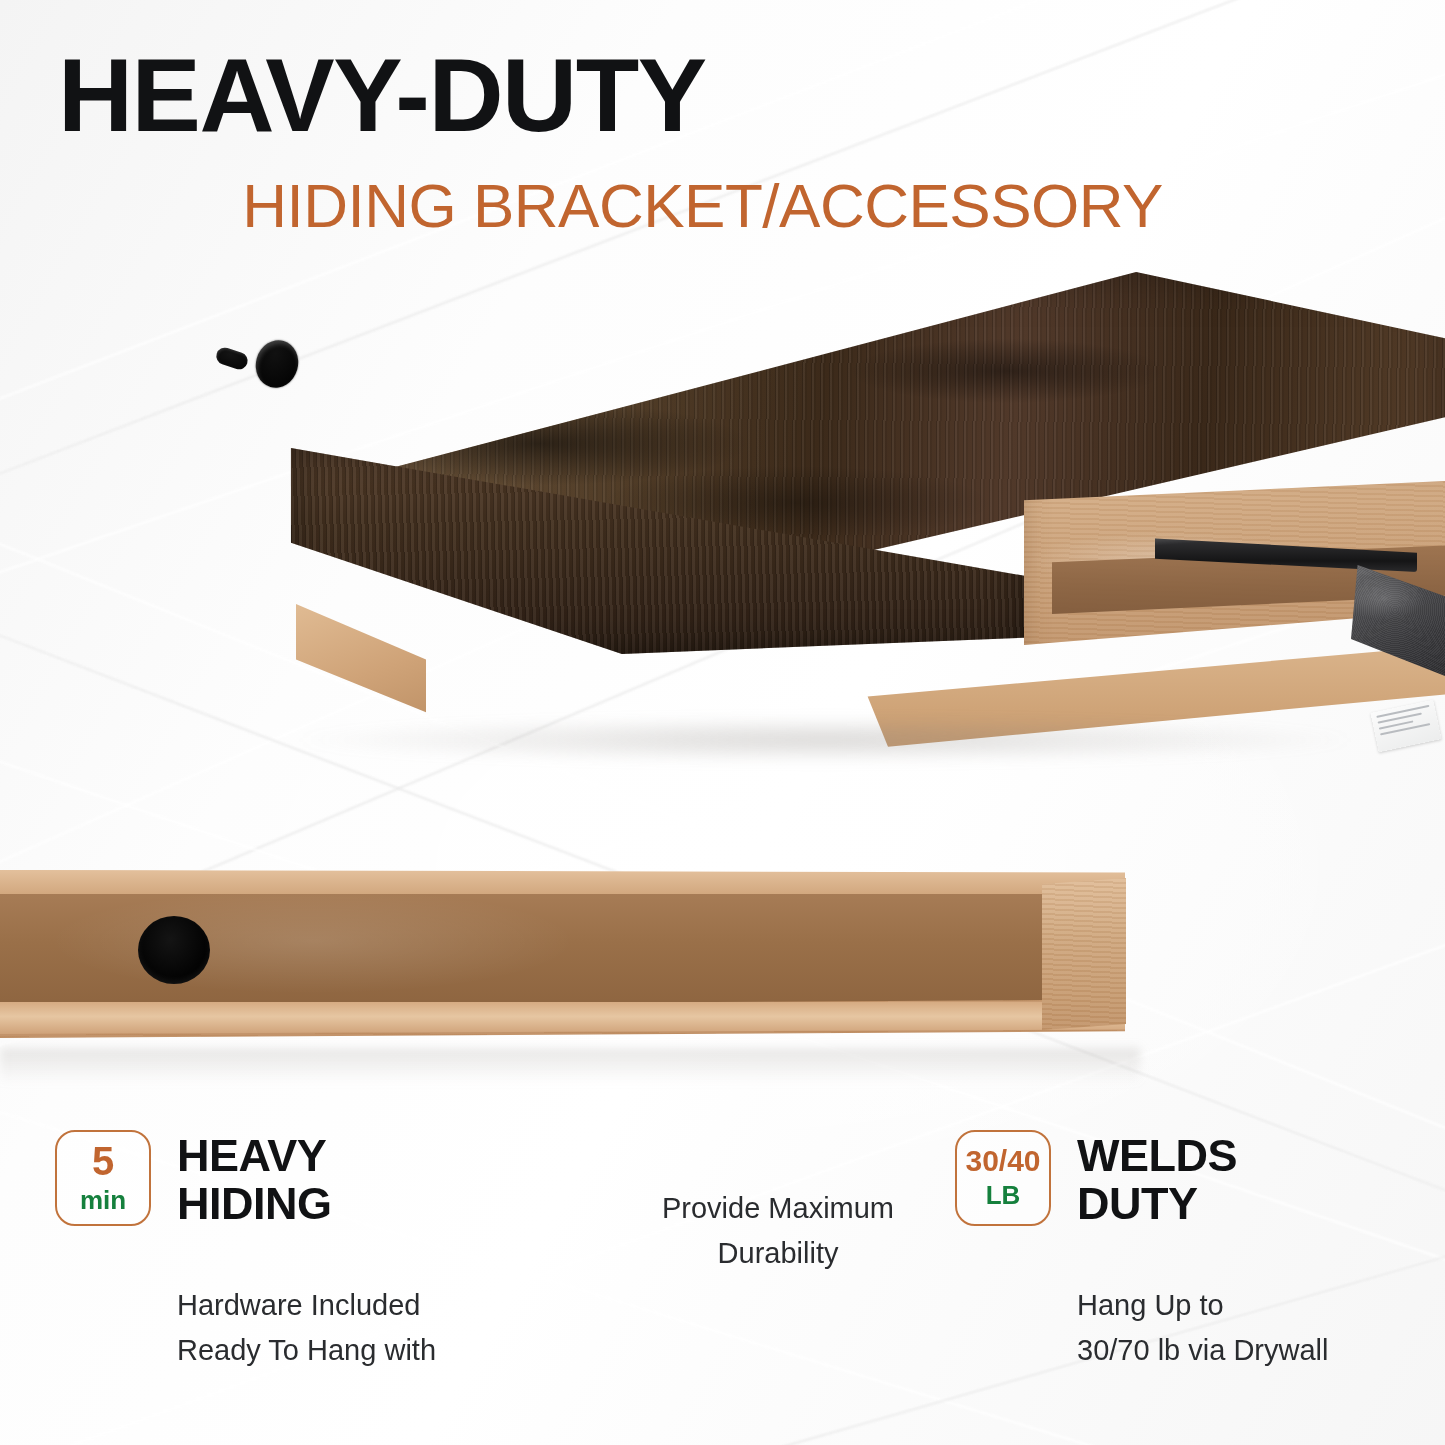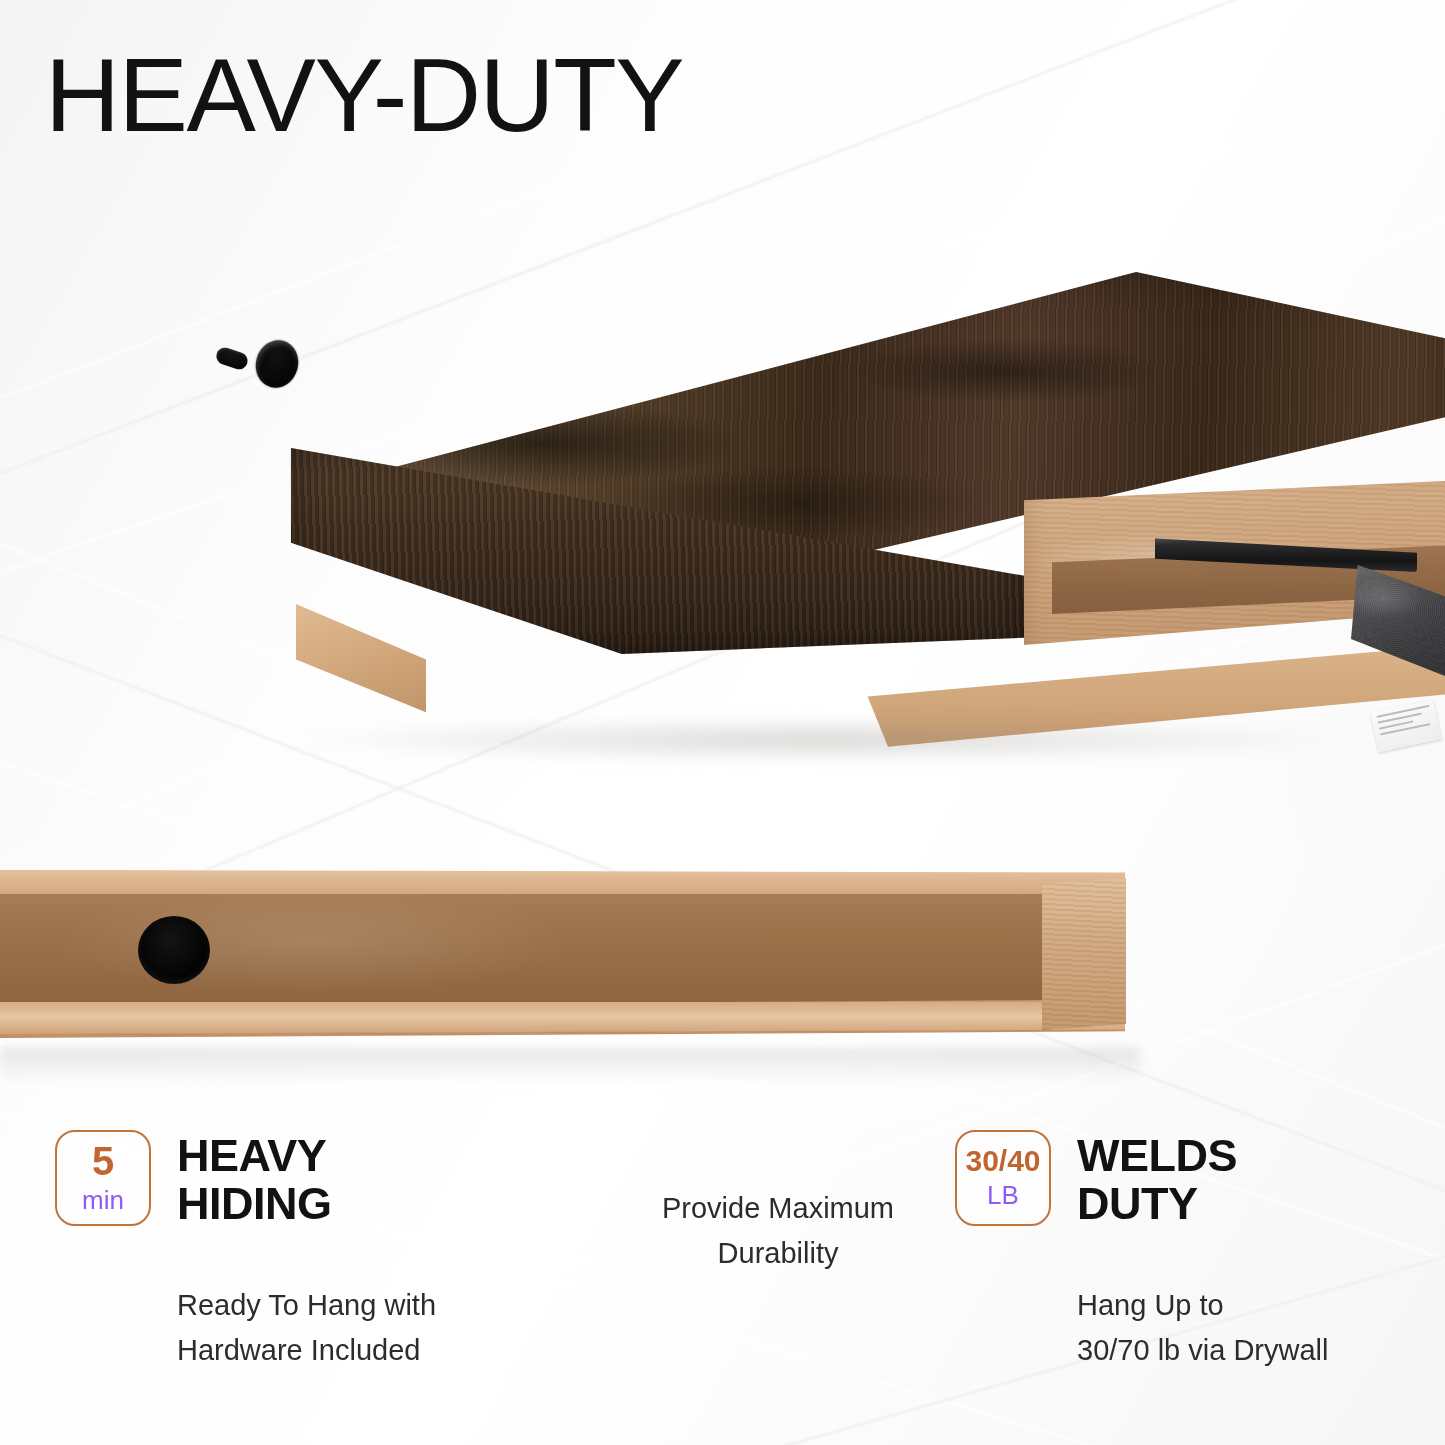--- a/index.html
+++ b/index.html
@@ -26,22 +26,22 @@
     opacity:.95; filter:blur(1.2px);
   }
   .streak.dark {
     background:linear-gradient(90deg,rgba(228,228,228,0) 0%,#e9e9e9 30%,#ececec 70%,rgba(228,228,228,0) 100%);
     opacity:.85;
   }
 
   
   .header { position:absolute; top:0; left:0; width:100%; z-index:5; padding-top:42px; }
   .title {
-    font-size:104px; font-weight:normal; color:#111214;
-    letter-spacing:-1.5px; padding-left:45px; line-height:1.02;
+    font-size:104px; font-weight:bold; color:#111214;
+    letter-spacing:-1.5px; padding-left:58px; line-height:1.02;
   }
   .subtitle {
     text-align:center; font-size:62px; color:#c1652f;
     letter-spacing:-0.5px; margin-top:22px; font-weight:400;
     padding-right:40px;
   }
 
   
   .hero { position:absolute; left:0; top:262px; width:1445px; height:520px; z-index:3; }
 
@@ -234,21 +234,21 @@
   .feat-head { display:flex; align-items:flex-start; gap:26px; }
 
   .badge {
     width:96px; height:96px; flex:0 0 96px;
     border:2px solid #c1733c; border-radius:20px;
     display:flex; flex-direction:column; align-items:center; justify-content:center;
     background:rgba(255,255,255,.55);
   }
   .badge-main { font-size:40px; font-weight:bold; color:#c1652f; line-height:1; }
   .badge-main.small { font-size:30px; }
-  .badge-sub { font-size:26px; color:#8b5cf6; line-height:1.1; margin-top:5px; font-weight:400; }
+  .badge-sub { font-size:26px; color:#15803d; line-height:1.1; margin-top:5px; font-weight:700; }
 
   .badge-icon { display:flex; align-items:center; justify-content:center; }
 
   .feat-title {
     font-size:45px; font-weight:bold; color:#111214;
     line-height:1.06; letter-spacing:-0.5px; padding-top:2px;
   }
   .deg { font-size:30px; vertical-align:super; font-weight:bold; }
 
   .feat-desc {
@@ -275,20 +275,21 @@
     <div class="streak dark" style="top:62%; transform:rotate(21deg);"></div>
     <div class="streak" style="top:67%;  transform:rotate(19deg);"></div>
     <div class="streak" style="top:74%;  transform:rotate(-20deg);"></div>
     <div class="streak" style="top:84%;  transform:rotate(17deg);"></div>
     <div class="streak dark" style="top:88%; transform:rotate(-16deg);"></div>
   </div>
 </div>
 
 <div class="header">
   <div class="title">HEAVY-DUTY</div>
+  <div class="subtitle">HIDING BRACKET/ACCESSORY</div>
 </div>
 
 <div class="hero">
   <div class="shelf">
     <div class="shelf-top"></div>
     <div class="shelf-edge"></div>
     <div class="mdf-end"></div>
     <div class="mdf-slot"></div>
     <div class="mdf-rail"></div>
     <div class="mdf-cut"></div>
@@ -328,22 +329,22 @@
       <div class="badge">
         <span class="badge-main">5</span>
         <span class="badge-sub">min</span>
       </div>
       <div class="feat-title">
         <div>HEAVY</div>
         <div>HIDING</div>
       </div>
     </div>
     <div class="feat-desc">
+      <div>Hardware Included</div>
       <div>Ready To Hang with</div>
-      <div>Hardware Included</div>
     </div>
   </div>
 
   <div class="feature">
     <div class="feat-desc">
       <div>Provide Maximum</div>
       <div>Durability</div>
     </div>
   </div>
 

